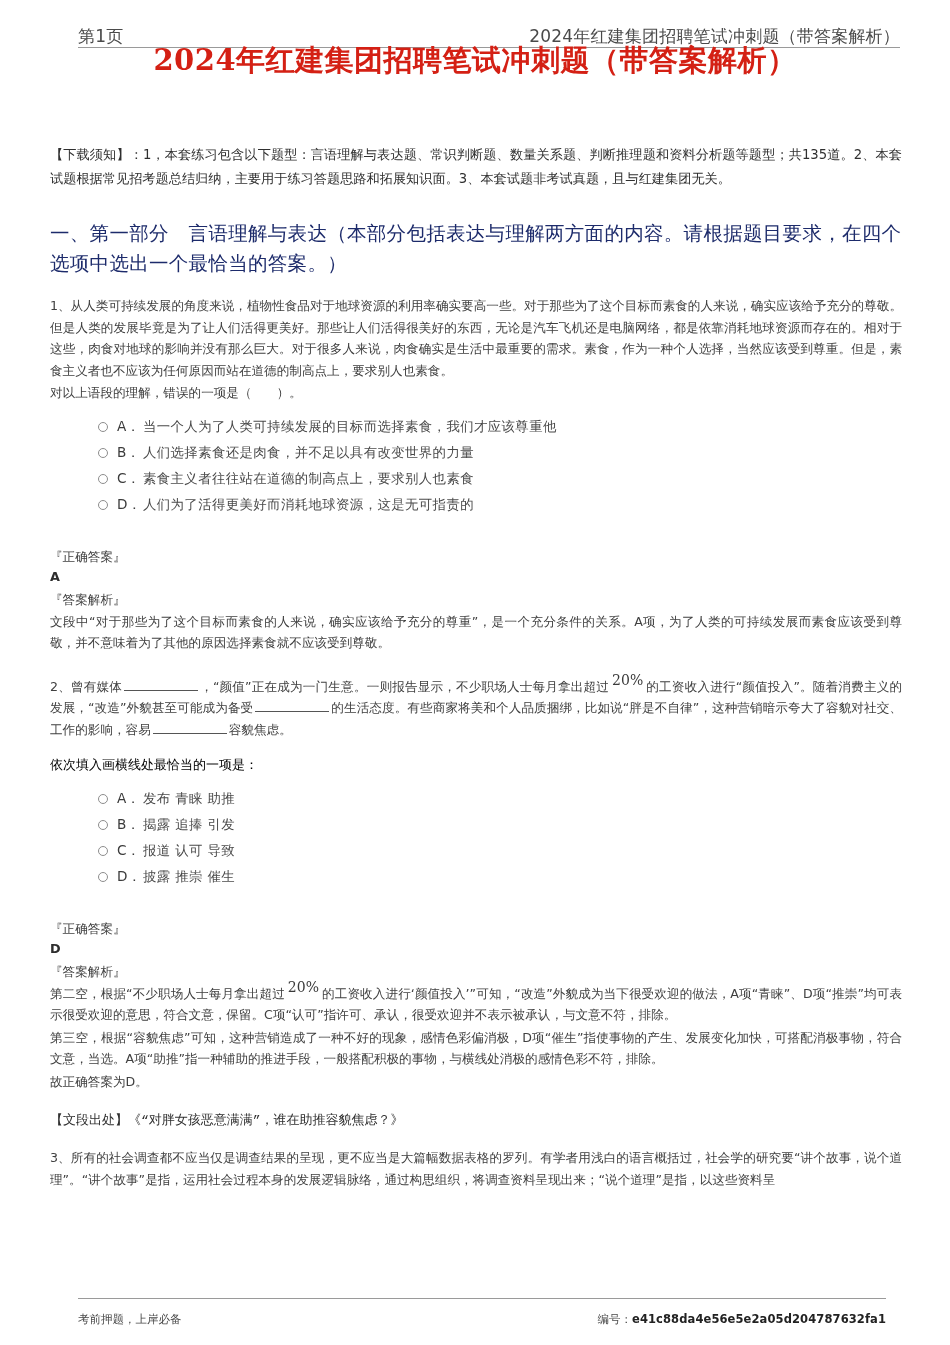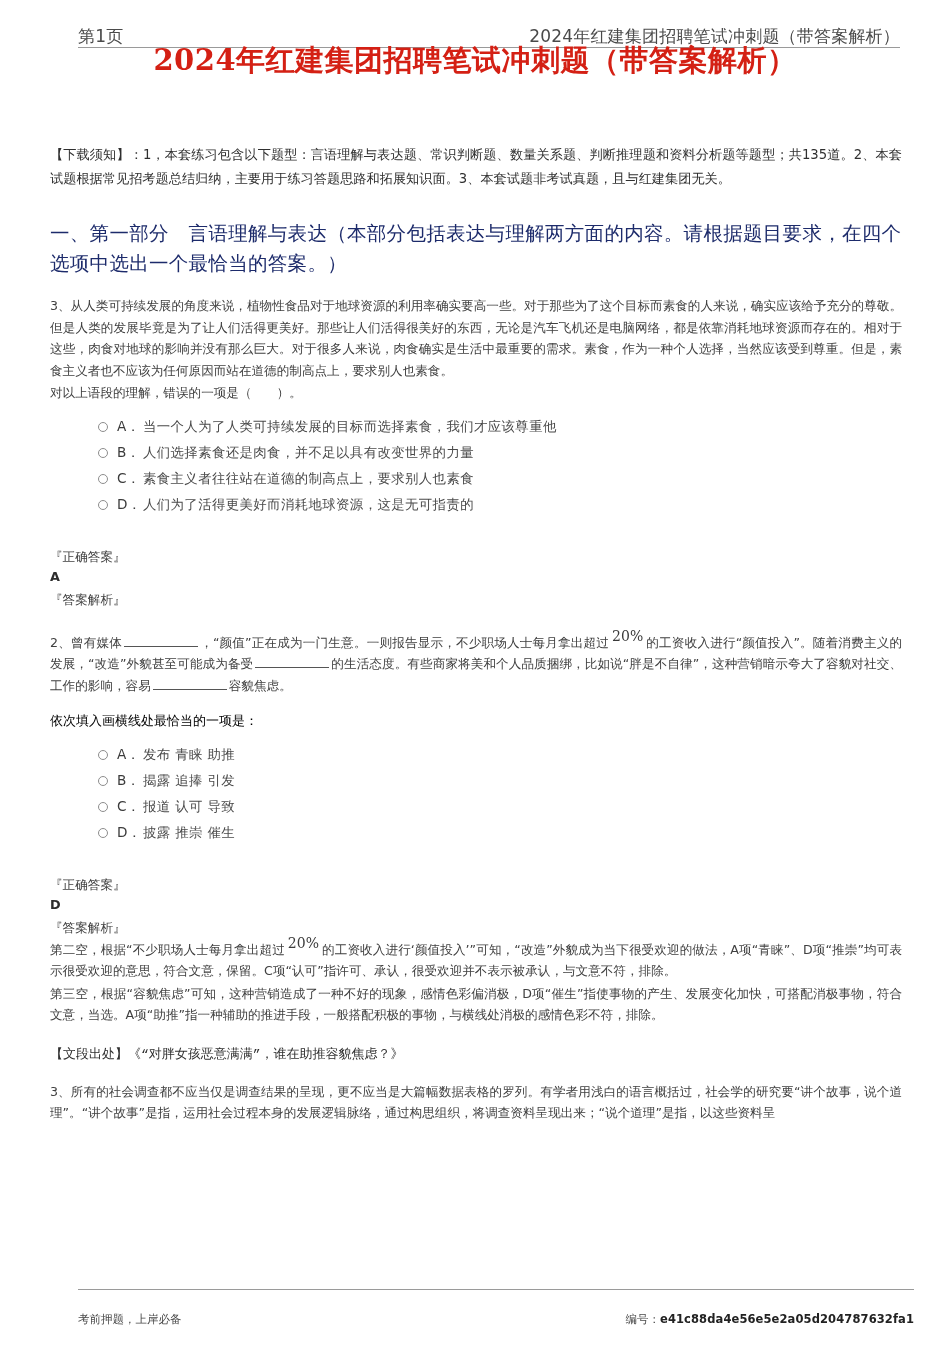--- a/index.html
+++ b/index.html
@@ -197,29 +197,29 @@
     color: #2f2f2f;
     margin-top: 18px;
     font-family: Liberation Mono, monospace;
   }
 
   
   .run-footer {
     position: absolute;
     bottom: 18px;
     left: 78px;
-    right: 36px;
+    right: 64px;
     height: 24px;
     border-top: 1px solid #9a9a9a;
     display: flex;
     align-items: flex-end;
     justify-content: space-between;
     font-size: 11.5px;
     color: #4a4a4a;
-    padding-top: 13px;
+    padding-top: 4px;
     text-align: center;
   }
   .run-footer .ftr-left { white-space: nowrap; }
   .run-footer .ftr-right { white-space: nowrap; }
   .ftr-code {
     font-weight: 700;
     color: #222;
     letter-spacing: 0.1px;
   }
 </style>
@@ -235,21 +235,21 @@
 
   <div class="doc-title">2024年红建集团招聘笔试冲刺题（带答案解析）</div>
 
   <div class="content">
 
     <p class="notice">【下载须知】：1，本套练习包含以下题型：言语理解与表达题、常识判断题、数量关系题、判断推理题和资料分析题等题型；共135道。2、本套试题根据常见招考题总结归纳，主要用于练习答题思路和拓展知识面。3、本套试题非考试真题，且与红建集团无关。</p>
 
     <div class="section-heading">一、第一部分　言语理解与表达（本部分包括表达与理解两方面的内容。请根据题目要求，在四个选项中选出一个最恰当的答案。）</div>
 
     <div class="qblock">
-      <div class="qstem">3、从人类可持续发展的角度来说，植物性食品对于地球资源的利用率确实要高一些。对于那些为了这个目标而素食的人来说，确实应该给予充分的尊敬。但是人类的发展毕竟是为了让人们活得更美好。那些让人们活得很美好的东西，无论是汽车飞机还是电脑网络，都是依靠消耗地球资源而存在的。相对于这些，肉食对地球的影响并没有那么巨大。对于很多人来说，肉食确实是生活中最重要的需求。素食，作为一种个人选择，当然应该受到尊重。但是，素食主义者也不应该为任何原因而站在道德的制高点上，要求别人也素食。</div>
+      <div class="qstem">1、从人类可持续发展的角度来说，植物性食品对于地球资源的利用率确实要高一些。对于那些为了这个目标而素食的人来说，确实应该给予充分的尊敬。但是人类的发展毕竟是为了让人们活得更美好。那些让人们活得很美好的东西，无论是汽车飞机还是电脑网络，都是依靠消耗地球资源而存在的。相对于这些，肉食对地球的影响并没有那么巨大。对于很多人来说，肉食确实是生活中最重要的需求。素食，作为一种个人选择，当然应该受到尊重。但是，素食主义者也不应该为任何原因而站在道德的制高点上，要求别人也素食。</div>
       <div class="qprompt">对以上语段的理解，错误的一项是（　　）。</div>
 
       <div class="options">
         <div class="opt">
           <span class="radio"></span>
           <span class="opt-letter">A．</span>
           <span class="opt-text">当一个人为了人类可持续发展的目标而选择素食，我们才应该尊重他</span>
         </div>
         <div class="opt">
           <span class="radio"></span>
@@ -264,20 +264,21 @@
         <div class="opt">
           <span class="radio"></span>
           <span class="opt-letter">D．</span>
           <span class="opt-text">人们为了活得更美好而消耗地球资源，这是无可指责的</span>
         </div>
       </div>
 
       <div class="ans-label">『正确答案』</div>
       <div class="ans-value">A</div>
       <div class="ana-label">『答案解析』</div>
+      <div class="ana-text">文段中“对于那些为了这个目标而素食的人来说，确实应该给予充分的尊重”，是一个充分条件的关系。A项，为了人类的可持续发展而素食应该受到尊敬，并不意味着为了其他的原因选择素食就不应该受到尊敬。</div>
     </div>
 
     <div class="qblock" style="margin-top:22px;">
       <div class="qstem"><span>2、曾有媒体</span><span class="blank"></span><span>，“颜值”正在成为一门生意。一则报告显示，不少职场人士每月拿出超过</span><span class="mathnum">20%</span><span>的工资收入进行“颜值投入”。随着消费主义的发展，“改造”外貌甚至可能成为备受</span><span class="blank"></span><span>的生活态度。有些商家将美和个人品质捆绑，比如说“胖是不自律”，这种营销暗示夸大了容貌对社交、工作的影响，容易</span><span class="blank"></span><span>容貌焦虑。</span></div>
 
       <div class="qprompt-spaced">依次填入画横线处最恰当的一项是：</div>
 
       <div class="options">
         <div class="opt">
           <span class="radio"></span>
@@ -303,20 +304,21 @@
 
       <div class="ans-label">『正确答案』</div>
       <div class="ans-value">D</div>
       <div class="ana-label">『答案解析』</div>
 
 
       <div class="ana-para"><span>第二空，根据“不少职场人士每月拿出超过</span><span class="mathnum">20%</span><span>的工资收入进行‘颜值投入’”可知，“改造”外貌成为当下很受欢迎的做法，A项“青睐”、D项“推崇”均可表示很受欢迎的意思，符合文意，保留。C项“认可”指许可、承认，很受欢迎并不表示被承认，与文意不符，排除。</span></div>
 
       <div class="ana-para">第三空，根据“容貌焦虑”可知，这种营销造成了一种不好的现象，感情色彩偏消极，D项“催生”指使事物的产生、发展变化加快，可搭配消极事物，符合文意，当选。A项“助推”指一种辅助的推进手段，一般搭配积极的事物，与横线处消极的感情色彩不符，排除。</div>
 
+      <div class="ana-para">故正确答案为D。</div>
 
       <div class="source-line">【文段出处】《“对胖女孩恶意满满”，谁在助推容貌焦虑？》</div>
     </div>
 
     <div class="qblock" style="margin-top:16px;">
       <div class="qstem">3、所有的社会调查都不应当仅是调查结果的呈现，更不应当是大篇幅数据表格的罗列。有学者用浅白的语言概括过，社会学的研究要“讲个故事，说个道理”。“讲个故事”是指，运用社会过程本身的发展逻辑脉络，通过构思组织，将调查资料呈现出来；“说个道理”是指，以这些资料呈</div>
     </div>
 
   </div>
 

